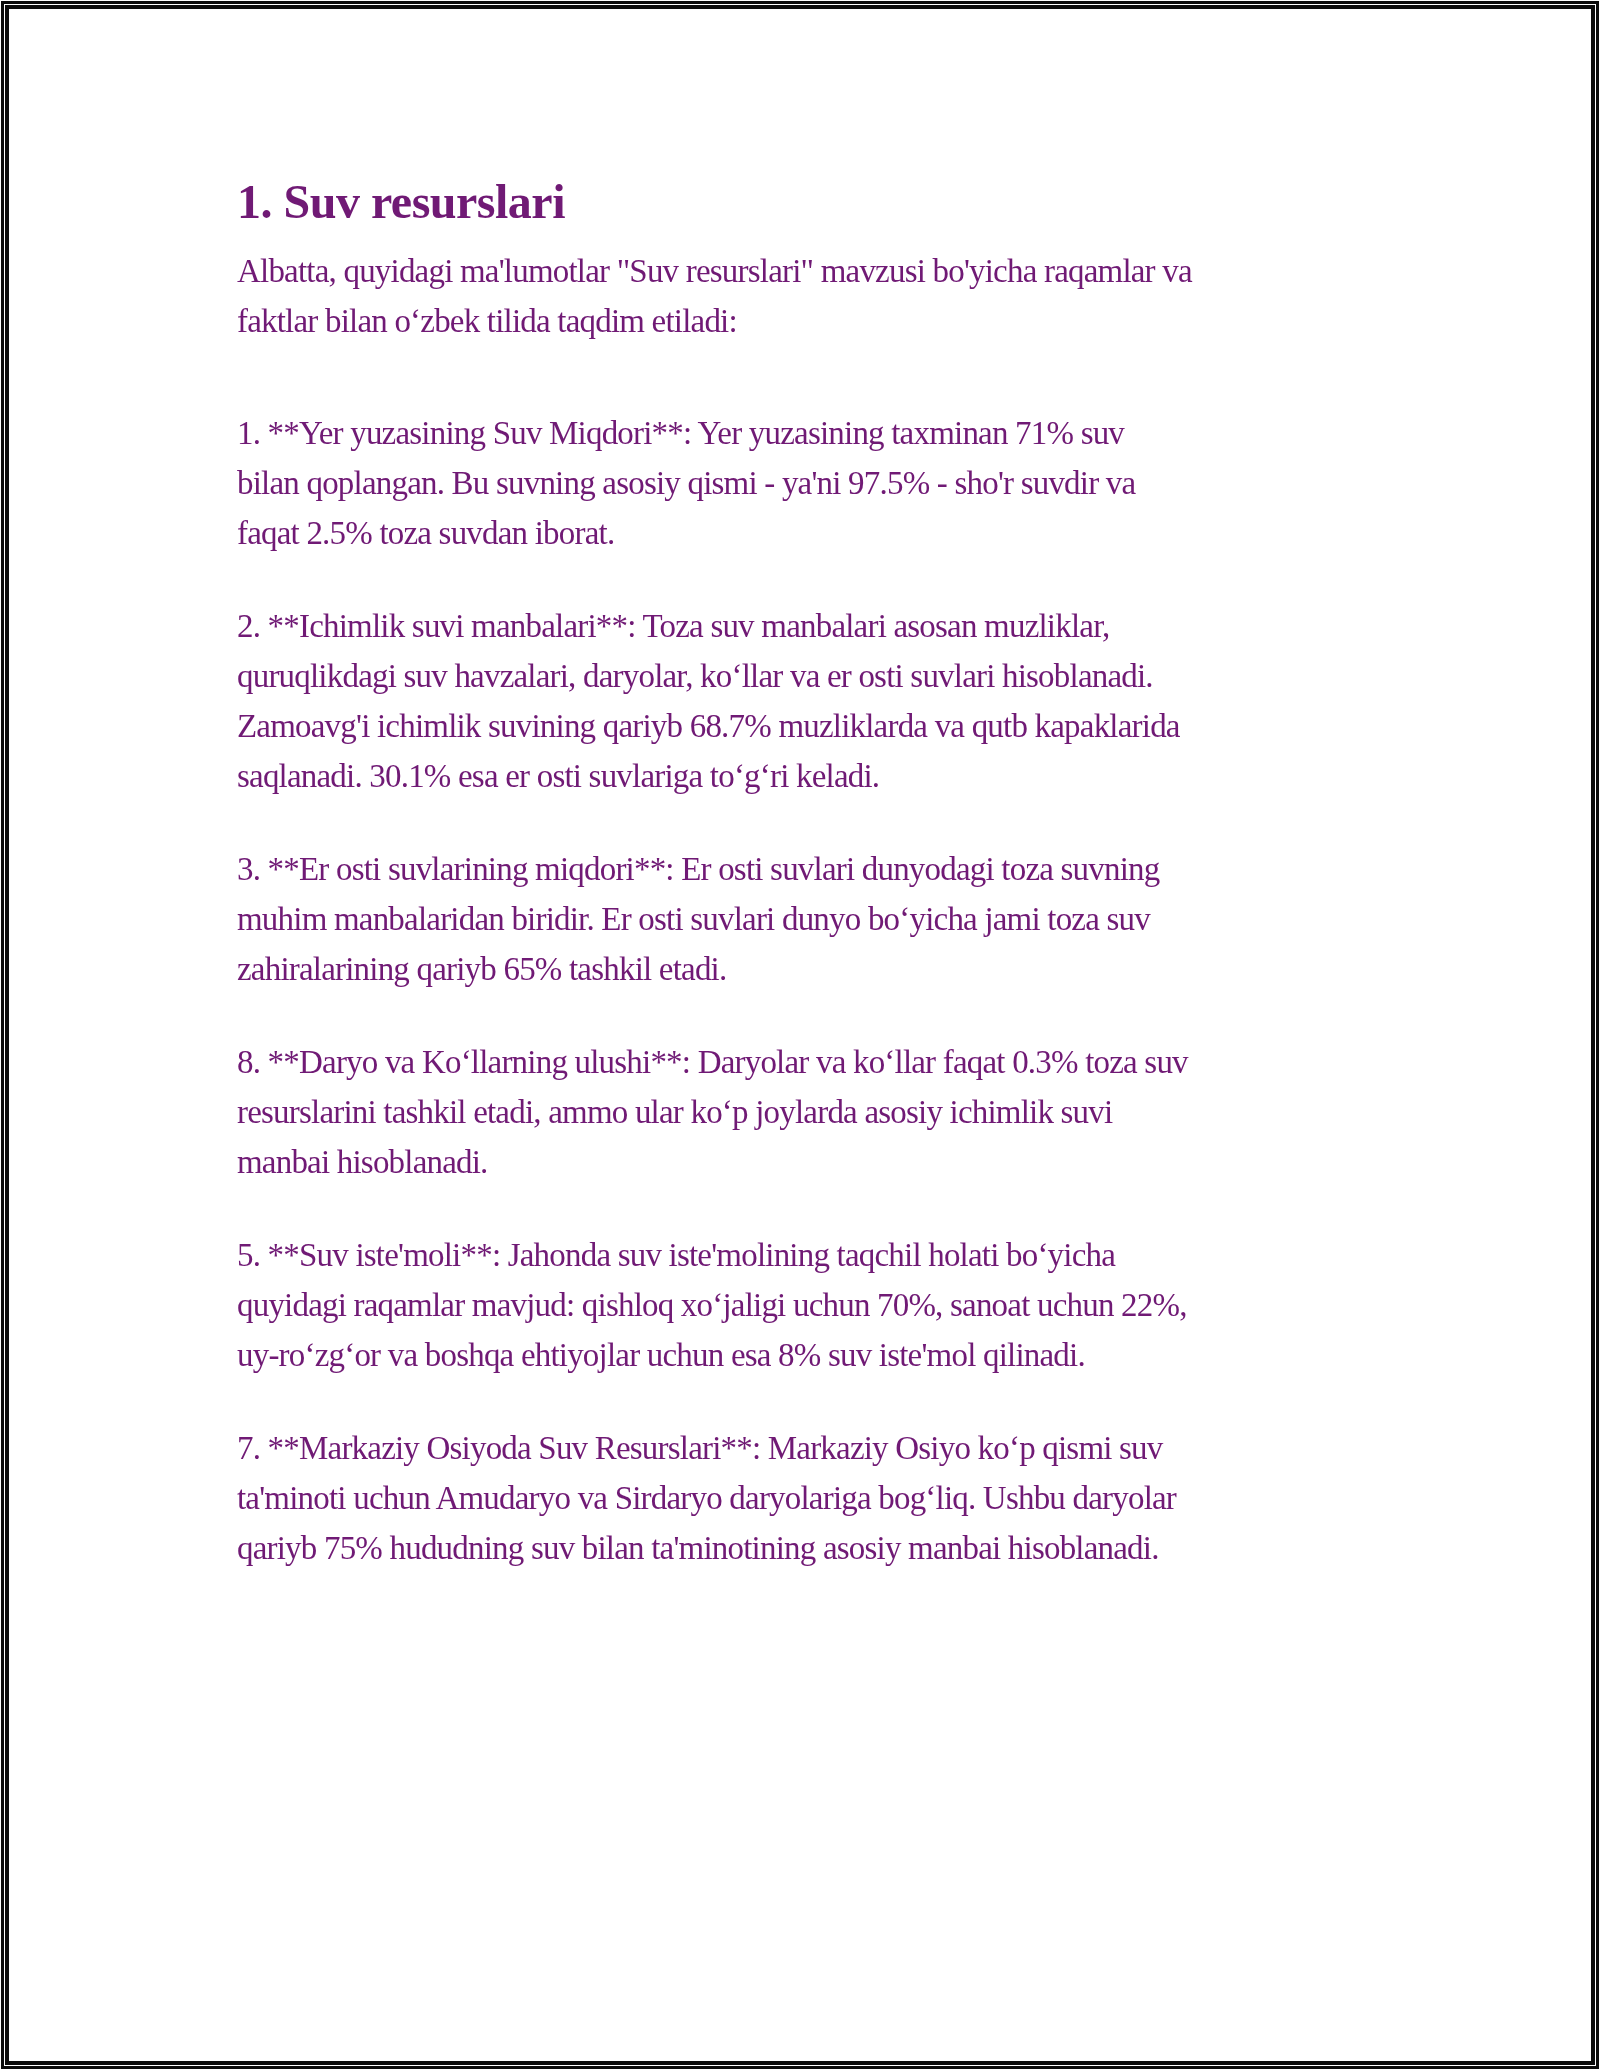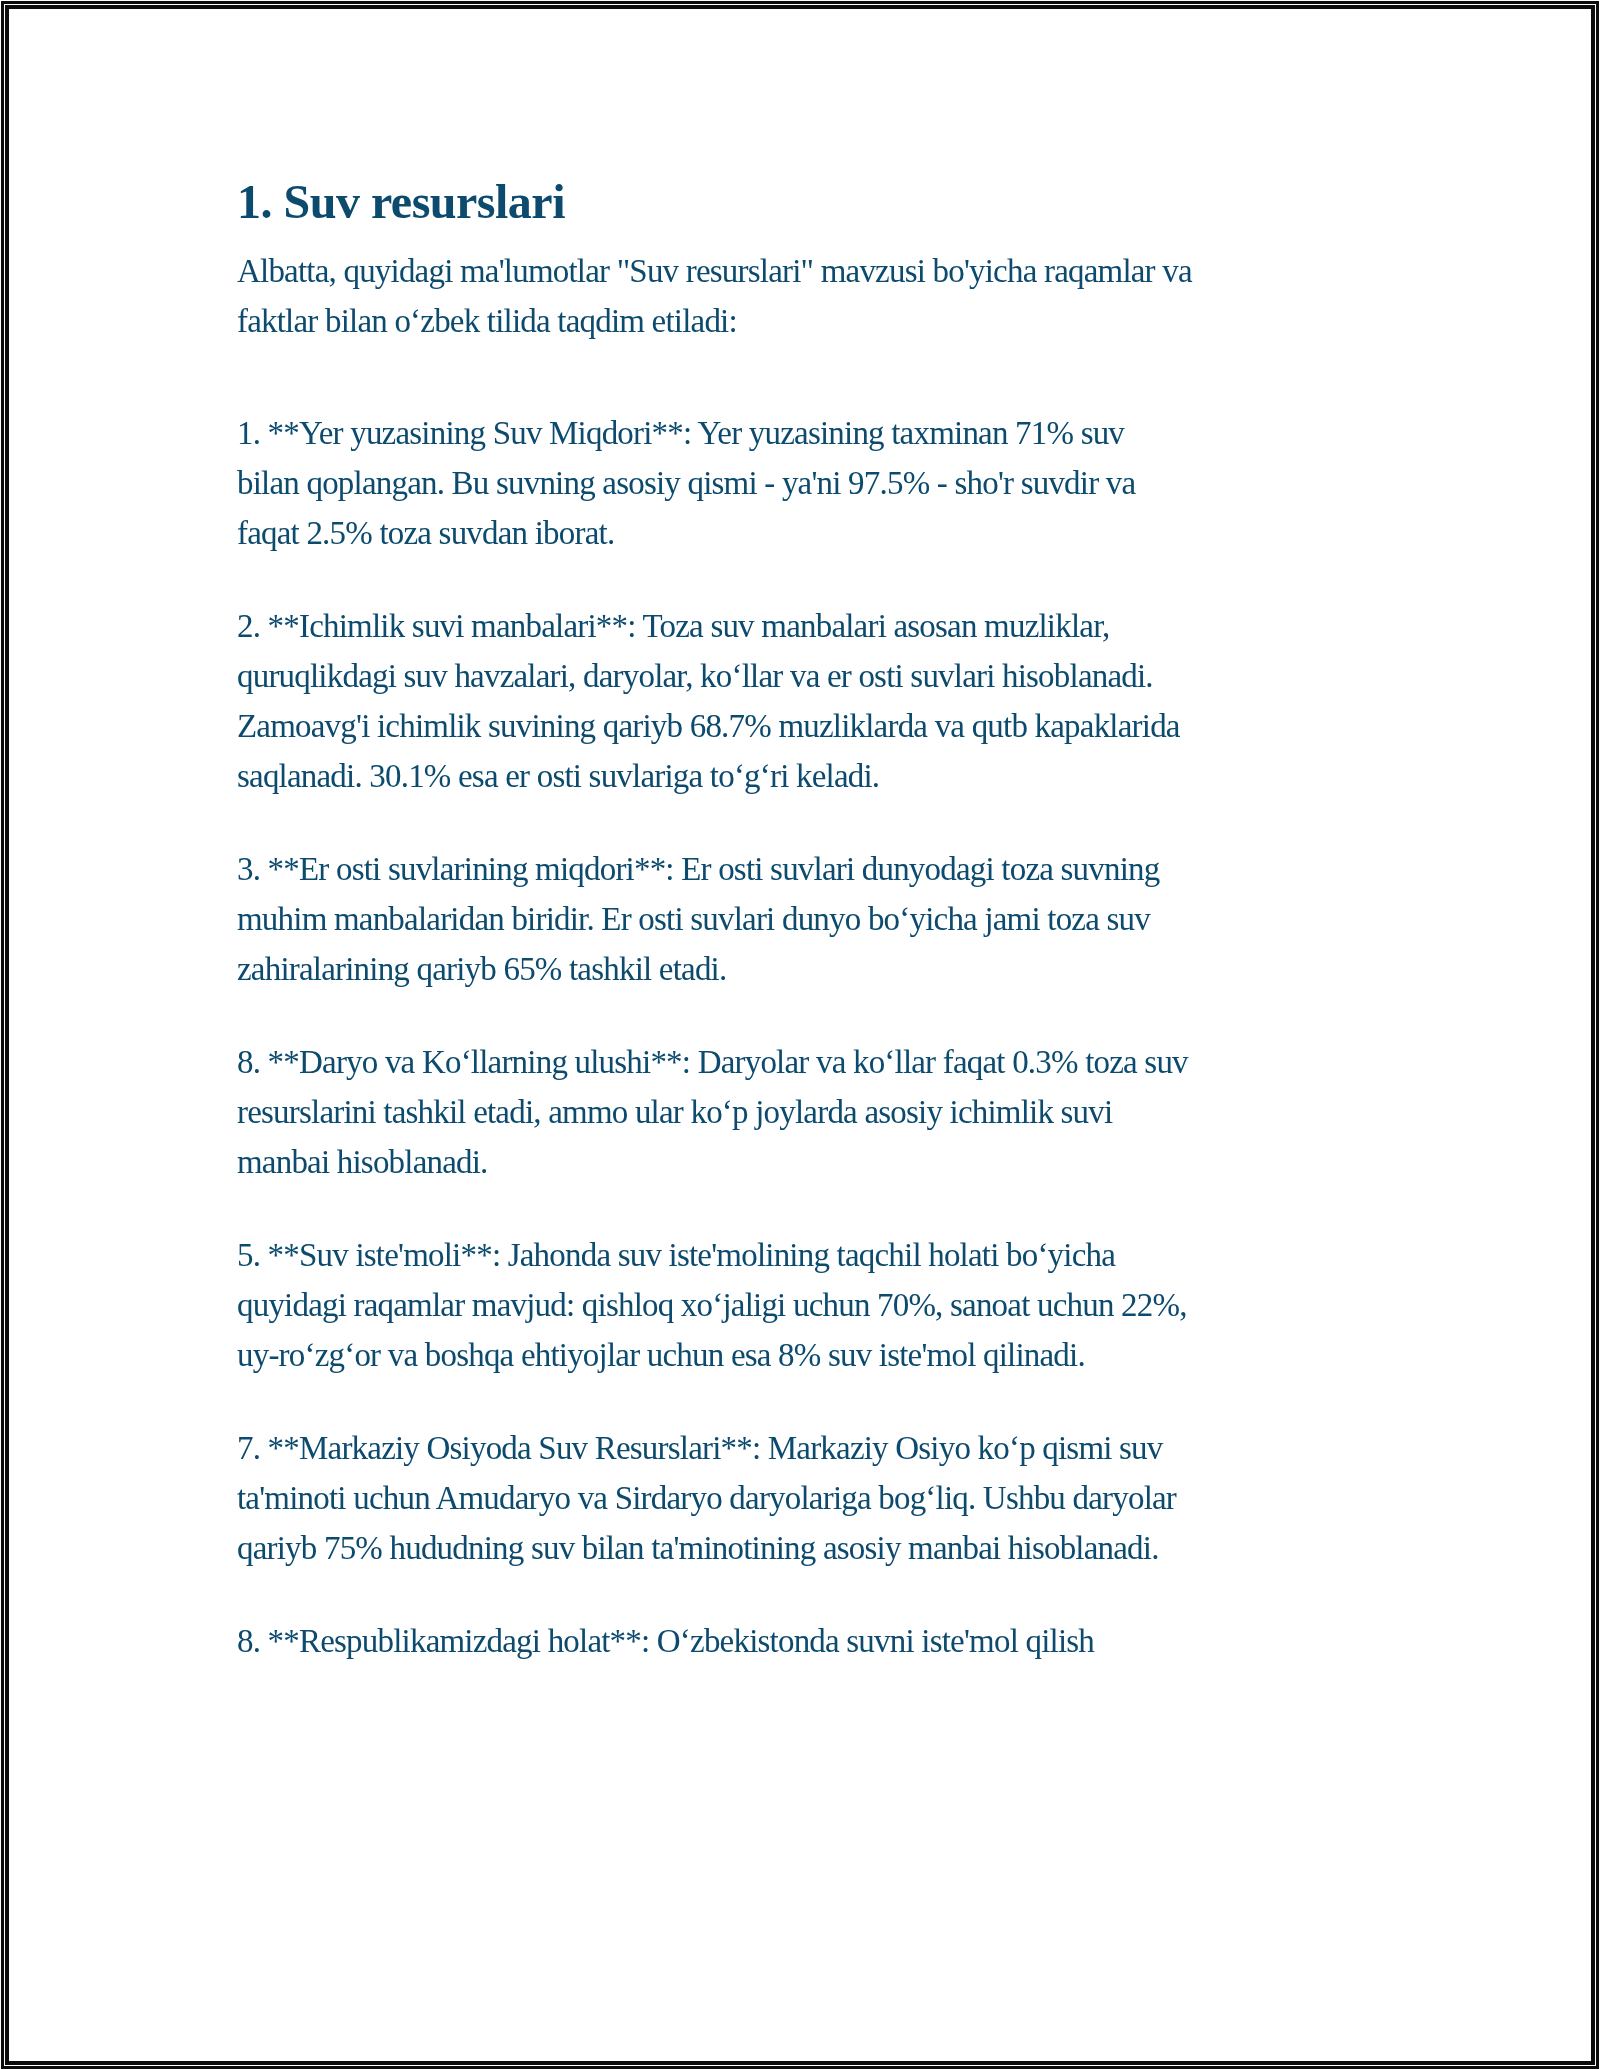--- a/index.html
+++ b/index.html
@@ -7,21 +7,21 @@
     padding: 0;
     background: #ffffff;
   }
   .page {
     position: relative;
     width: 1600px;
     height: 2070px;
     background: #ffffff;
     overflow: hidden;
     font-family: "Liberation Serif", serif;
-    color: #0c4a6e;
+    color: #701a75;
   }
   .frame-outer {
     position: absolute;
     top: 1px; left: 1px; right: 1px; bottom: 1px;
     border: 3px solid #0b0b0b;
     pointer-events: none;
   }
   .frame-inner {
     position: absolute;
     top: 5px; left: 5px; right: 5px; bottom: 5px;
@@ -85,15 +85,14 @@
 
     <p class="para">5. **Suv iste'moli**: Jahonda suv iste'molining taqchil holati bo‘yicha
 quyidagi raqamlar mavjud: qishloq xo‘jaligi uchun 70%, sanoat uchun 22%,
 uy-ro‘zg‘or va boshqa ehtiyojlar uchun esa 8% suv iste'mol qilinadi.</p>
 
 
     <p class="para">7. **Markaziy Osiyoda Suv Resurslari**: Markaziy Osiyo ko‘p qismi suv
 ta'minoti uchun Amudaryo va Sirdaryo daryolariga bog‘liq. Ushbu daryolar
 qariyb 75% hududning suv bilan ta'minotining asosiy manbai hisoblanadi.</p>
 
-    <p class="para">8. **Respublikamizdagi holat**: O‘zbekistonda suvni iste'mol qilish</p>
   </div>
 </div>
 
 </body></html>

